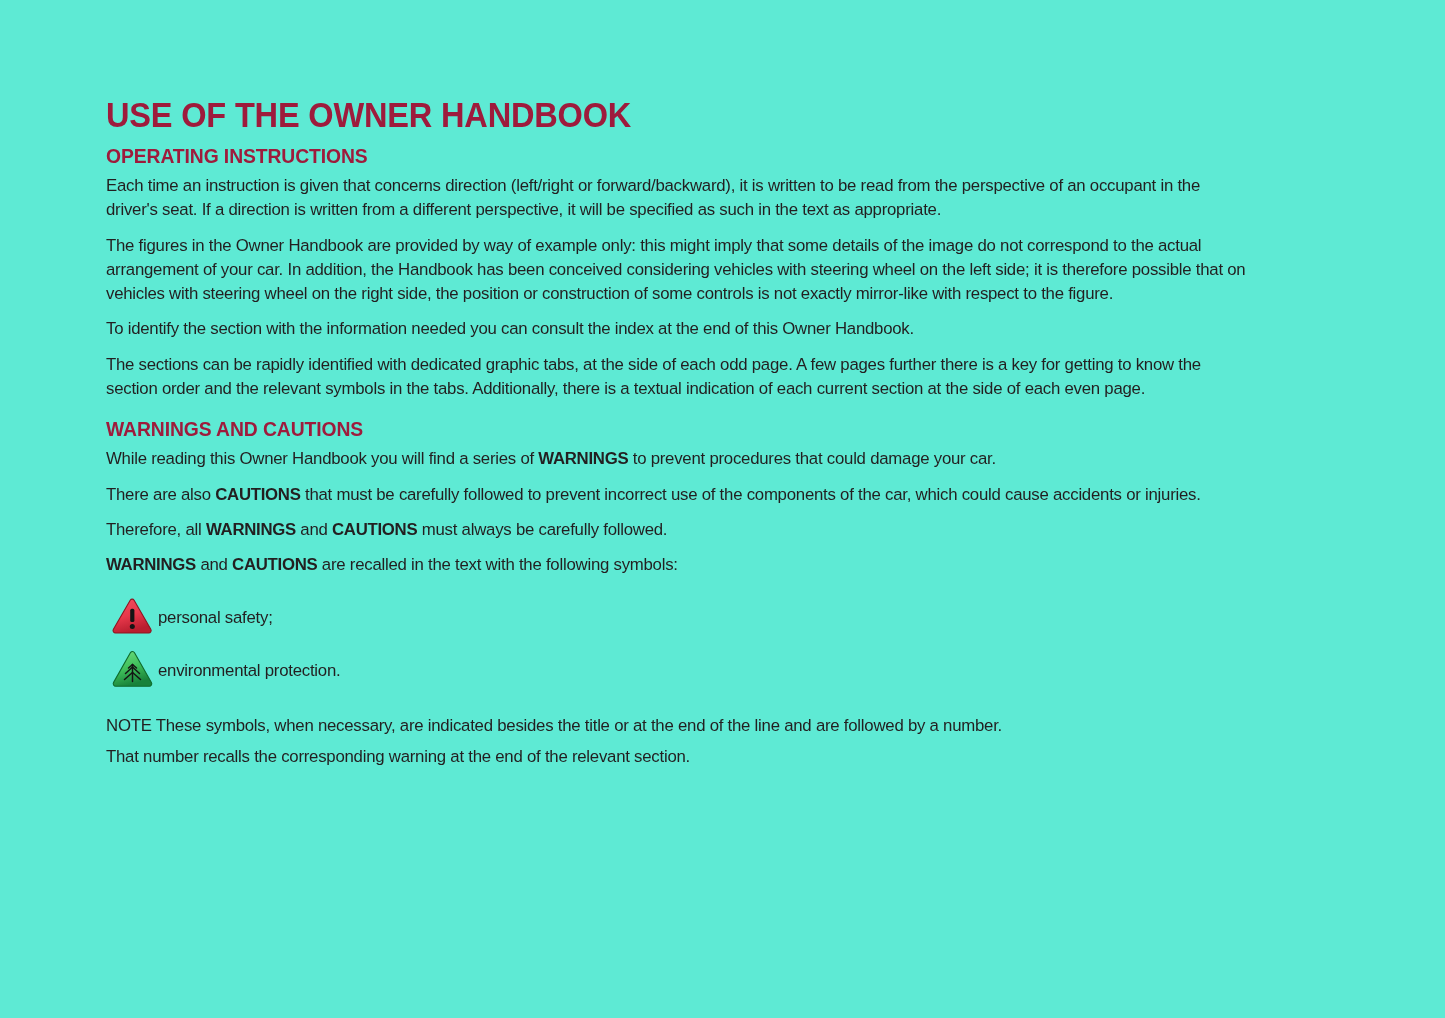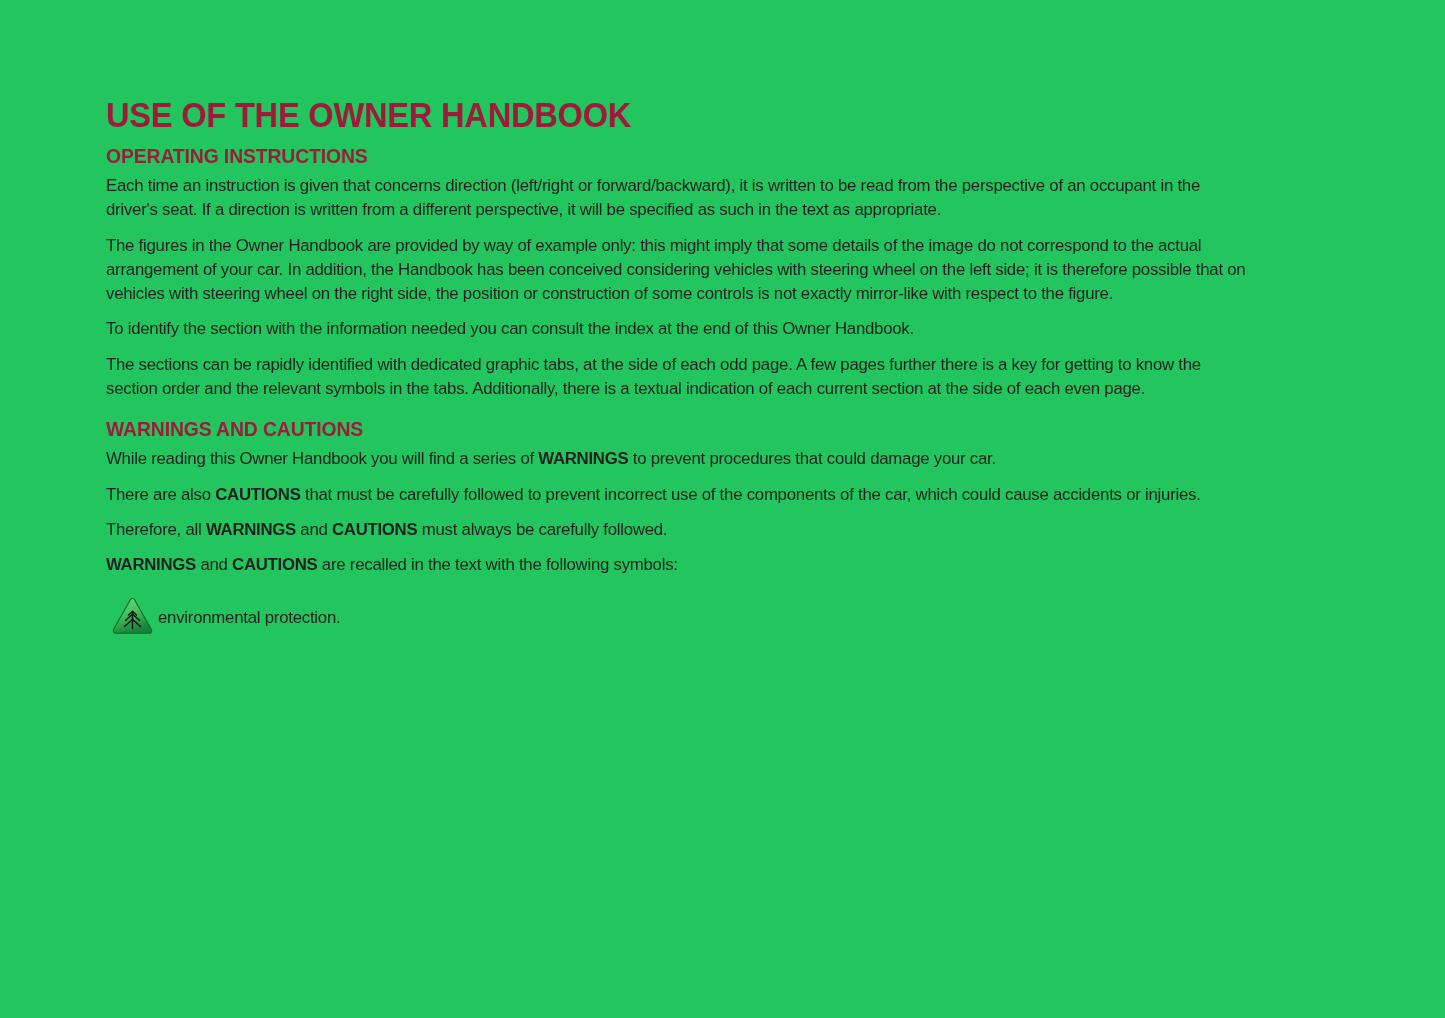--- a/index.html
+++ b/index.html
@@ -15,21 +15,21 @@
     font-family: "Liberation Sans", "DejaVu Sans", sans-serif;
     color: #231f20;
     overflow: hidden;
   }
 
   .page {
     position: absolute;
     left: 0; top: 0;
     width: 1445px;
     height: 1018px;
-    background: #22c55e;
+    background: #5eead4;
   }
 
   .content {
     position: absolute;
     left: 106px;
     top: 96px;
     width: 1182px;
   }
 
   
@@ -135,20 +135,37 @@
     <p class="body-text"><span>While reading this Owner Handbook you will find a series of </span><b>WARNINGS</b><span> to prevent procedures that could damage your car.</span></p>
 
     <p class="body-text"><span>There are also </span><b>CAUTIONS</b><span> that must be carefully followed to prevent incorrect use of the components of the car, which could cause accidents or injuries.</span></p>
 
     <p class="body-text"><span>Therefore, all </span><b>WARNINGS</b><span> and </span><b>CAUTIONS</b><span> must always be carefully followed.</span></p>
 
     <p class="body-text"><b>WARNINGS</b><span> and </span><b>CAUTIONS</b><span> are recalled in the text with the following symbols:</span></p>
 
     <div class="symbol-list">
 
+      <div class="symbol-row">
+        <span class="symbol-icon">
+          <svg width="46" height="42" viewBox="0 0 46 42" aria-hidden="true">
+            <defs>
+              <linearGradient id="redg" x1="0" y1="0" x2="0.35" y2="1">
+                <stop offset="0%" stop-color="#F05060"></stop>
+                <stop offset="55%" stop-color="#E8384B"></stop>
+                <stop offset="100%" stop-color="#B91E2F"></stop>
+              </linearGradient>
+            </defs>
+            <path d="M21.2 4.2 C22.2 2.8 24.2 2.8 25.1 4.3 L41.8 33.2 C42.8 34.9 41.6 37.0 39.6 37.0 L6.6 37.0 C4.6 37.0 3.4 34.9 4.4 33.2 Z" fill="url(#redg)" stroke="#8E1421" stroke-width="1.1" stroke-linejoin="round"></path>
+            <rect x="21.2" y="12.8" width="4.2" height="13.2" rx="1.6" fill="#141414"></rect>
+            <circle cx="23.3" cy="30.4" r="2.5" fill="#141414"></circle>
+          </svg>
+        </span>
+        <span class="symbol-label">personal safety;</span>
+      </div>
 
 
       <div class="symbol-row">
         <span class="symbol-icon">
           <svg width="48" height="44" viewBox="0 0 48 44" aria-hidden="true">
             <defs>
               <linearGradient id="greeng" x1="0" y1="0" x2="0.35" y2="1">
                 <stop offset="0%" stop-color="#6FE084"></stop>
                 <stop offset="55%" stop-color="#3FBF5A"></stop>
                 <stop offset="100%" stop-color="#18823A"></stop>
@@ -164,15 +181,19 @@
               <line x1="23.5" y1="16.5" x2="19.5" y2="20.0"></line>
               <line x1="23.5" y1="16.5" x2="27.5" y2="20.0"></line>
             </g>
           </svg>
         </span>
         <span class="symbol-label">environmental protection.</span>
       </div>
 
     </div>
 
+    <div class="note-block">
+      <p class="body-text">NOTE These symbols, when necessary, are indicated besides the title or at the end of the line and are followed by a number.</p>
+      <p class="body-text">That number recalls the corresponding warning at the end of the relevant section.</p>
+    </div>
 
   </div>
 </div>
 
 </body></html>

